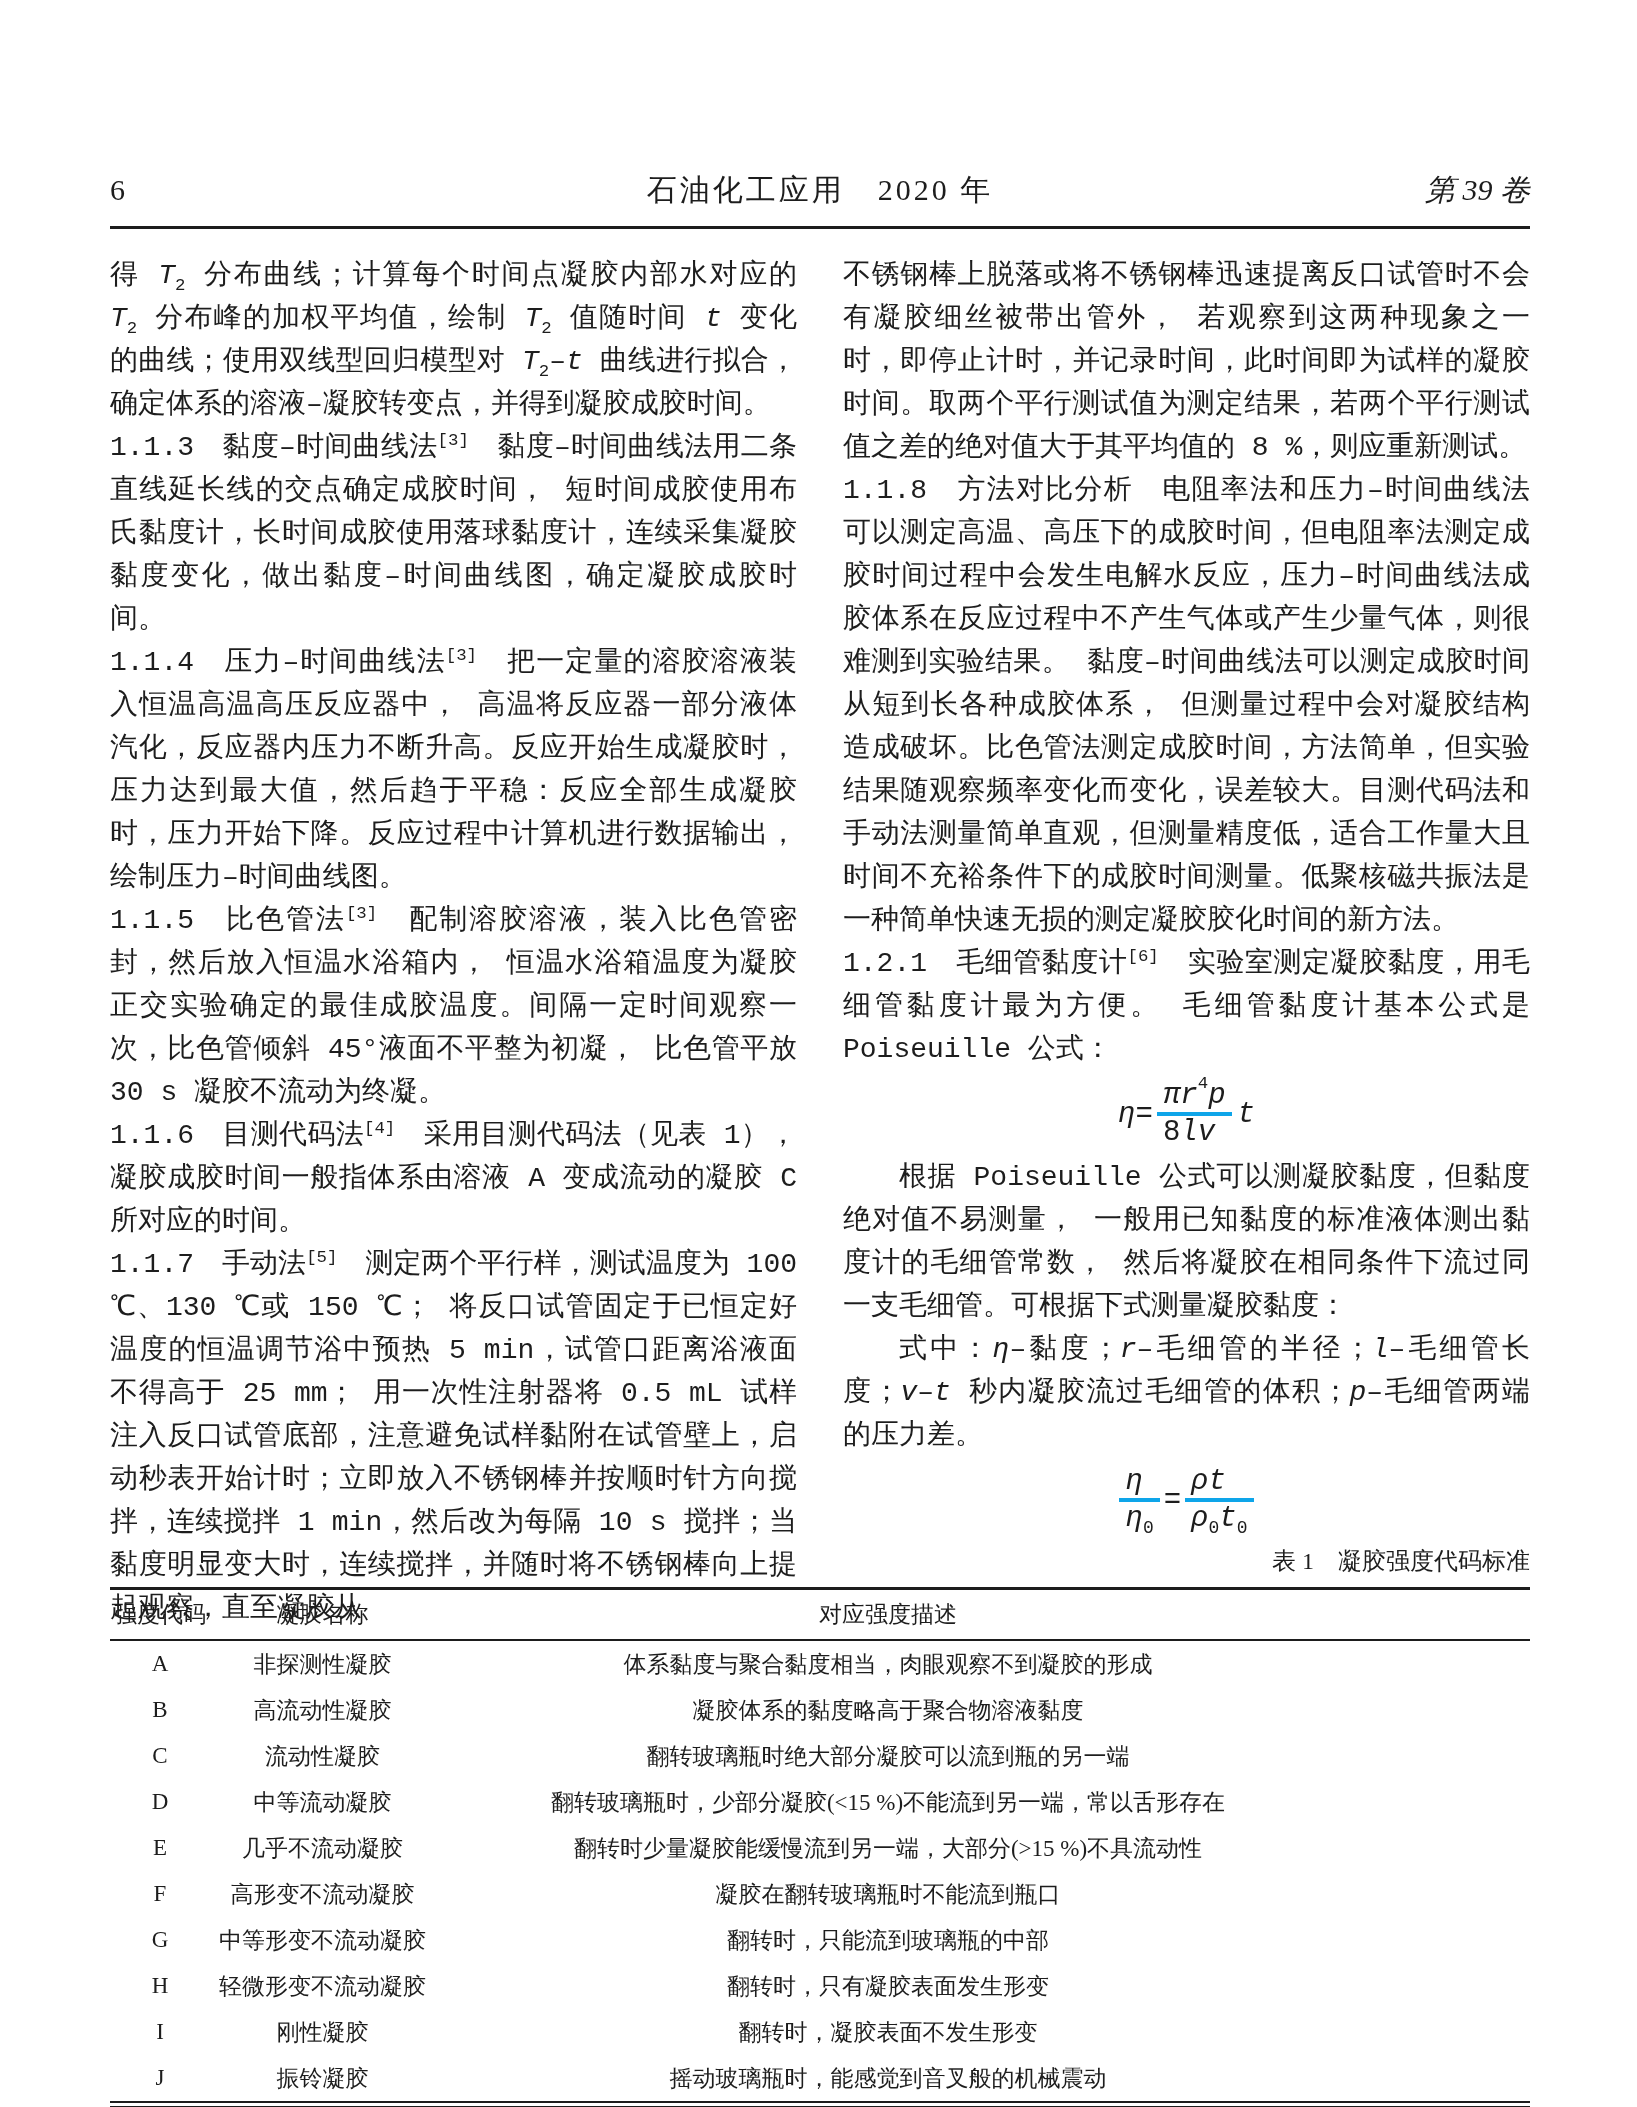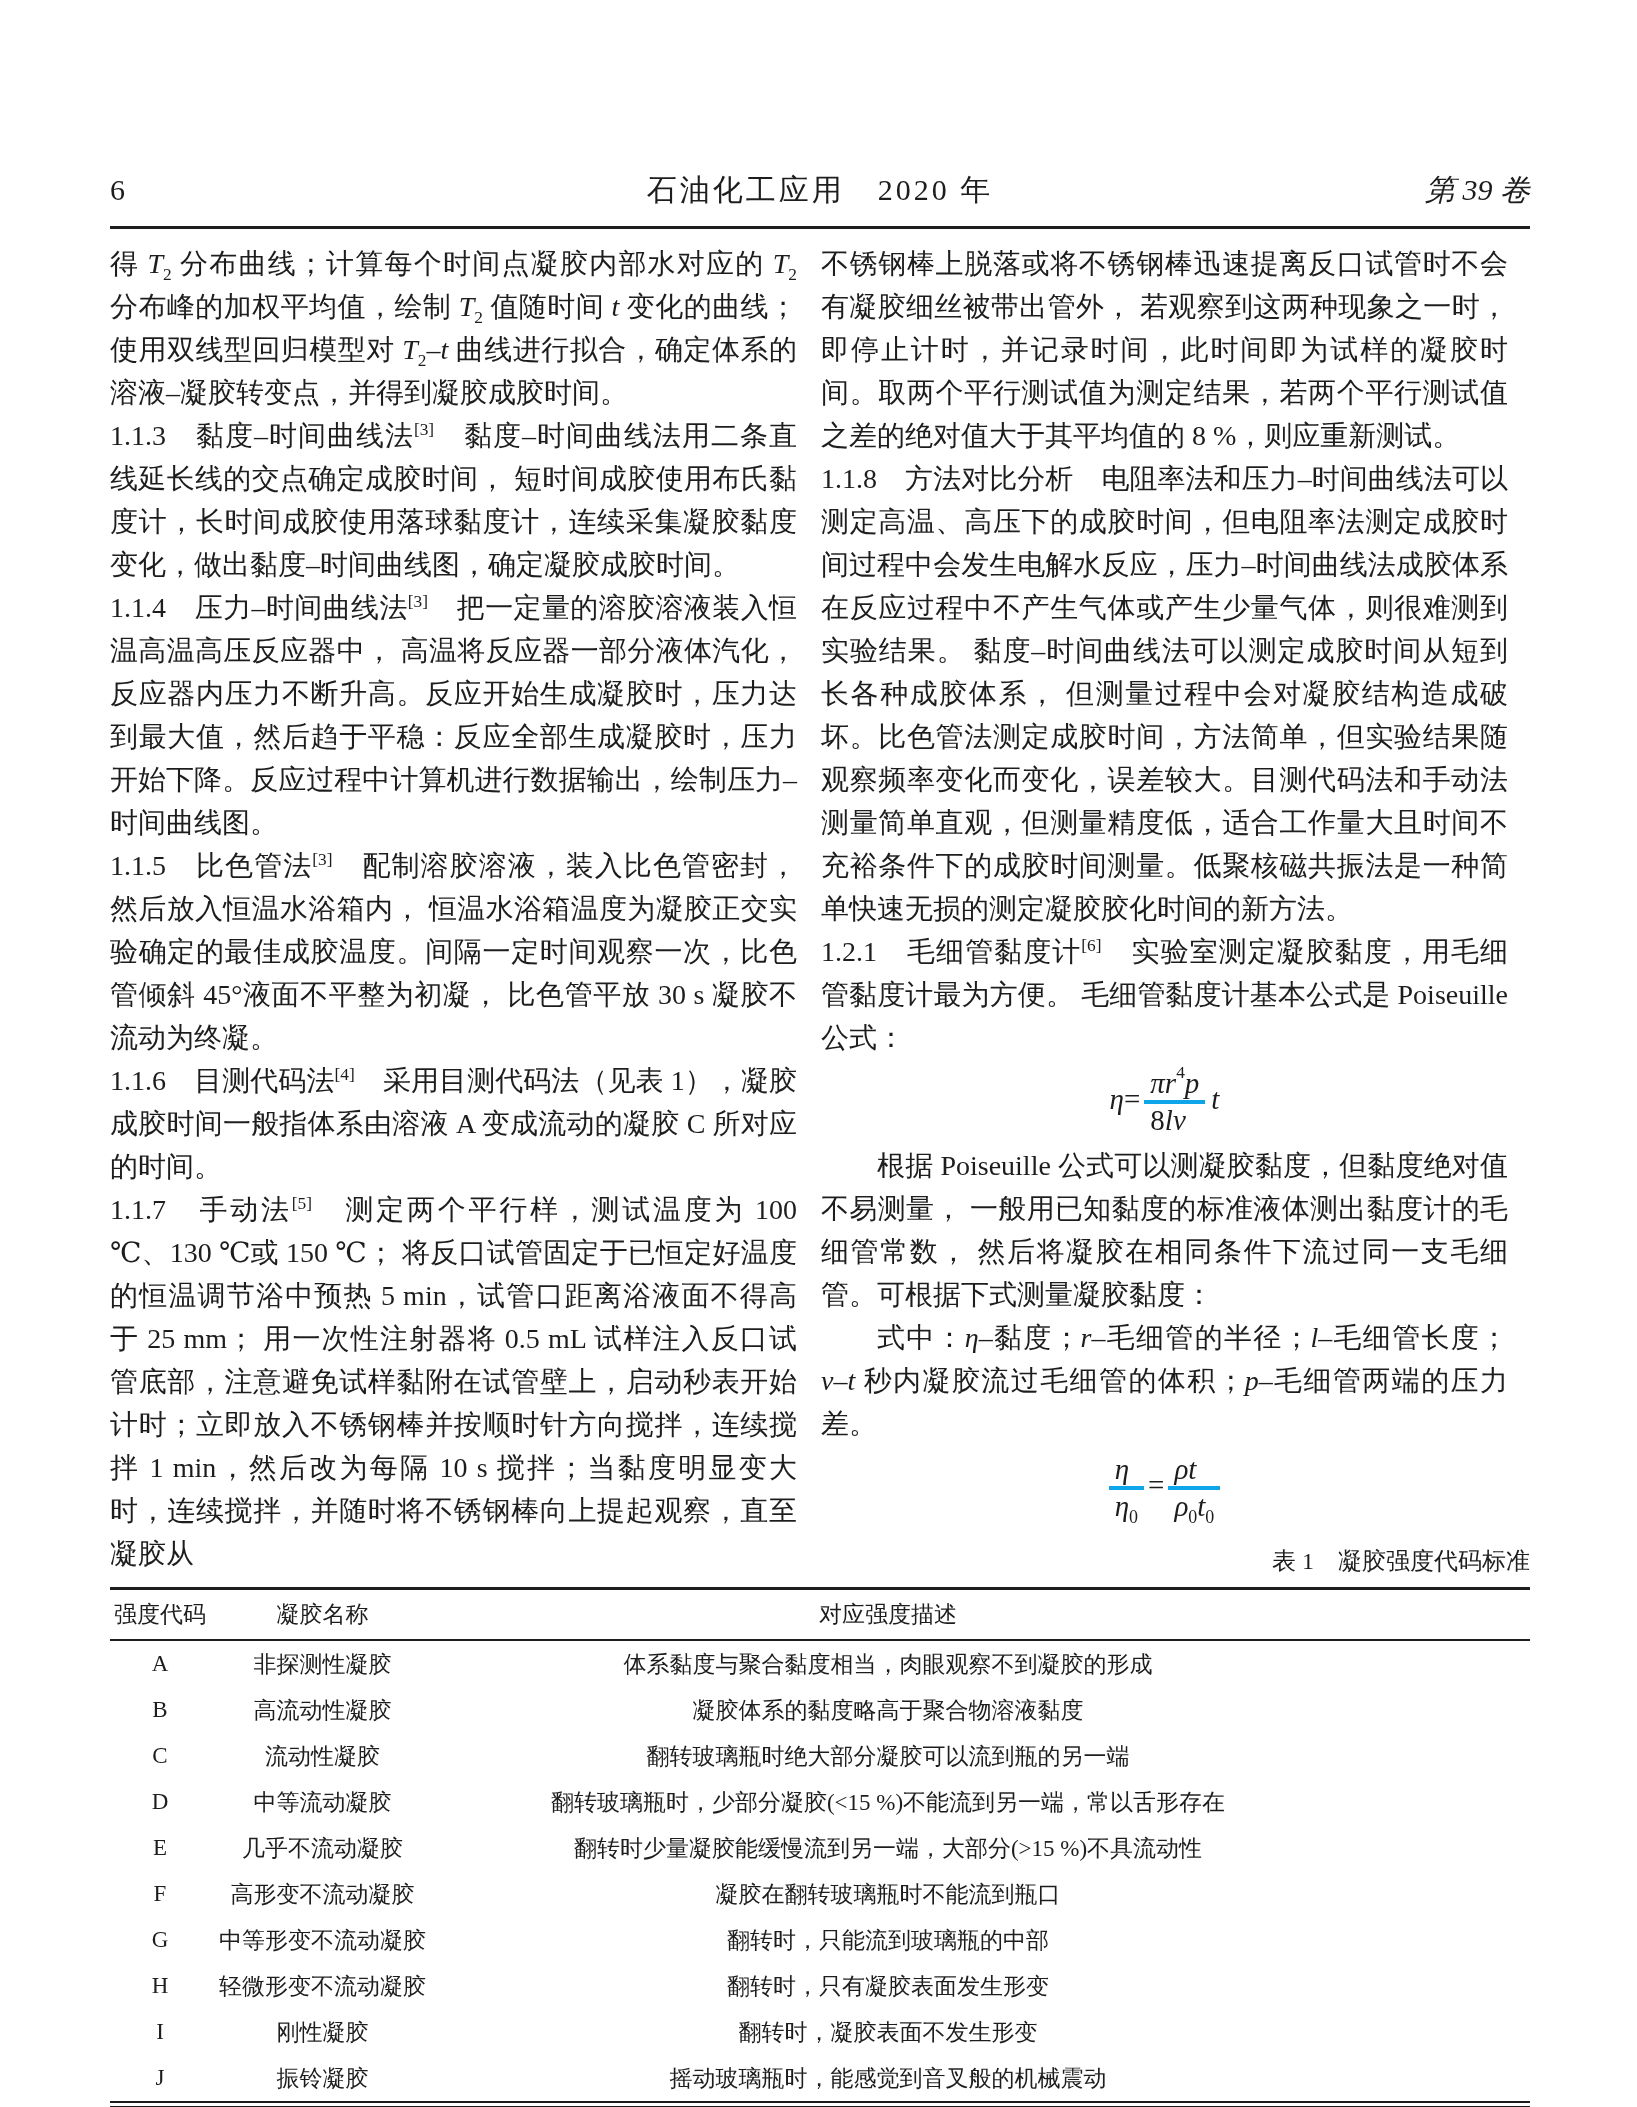--- a/index.html
+++ b/index.html
@@ -11,21 +11,21 @@
   .page{position:relative;width:1637px;height:2107px;overflow:hidden;background:#ffffff;}
 
   
   .page-header{position:absolute;left:110px;top:170px;width:1420px;display:flex;align-items:baseline;font-size:30px;}
   .page-num{width:220px;text-align:left;}
   .journal-title{flex:1;text-align:center;letter-spacing:3px;}
   .volume{width:220px;text-align:right;font-style:italic;}
   .header-rule{position:absolute;left:110px;top:226px;width:1420px;height:3px;background:#1d1d1d;}
 
   
-  .columns{position:absolute;left:110px;top:242px;width:1420px;display:flex;gap:24px;}
+  .columns{position:absolute;left:110px;top:254px;width:1420px;display:flex;gap:46px;font-family:Liberation Mono, monospace;}
   .col{width:687px;font-size:28px;line-height:43px;text-align:justify;text-justify:inter-ideograph;}
   .para{margin:0;}
   .indent{text-indent:2em;}
   sub,sup{font-size:0.62em;line-height:0;}
   i{font-style:italic;}
 
   
   .formula{text-align:center;margin:8px 0 6px;font-size:29px;line-height:1.15;}
   .frac{display:inline-block;vertical-align:middle;text-align:left;margin:0 4px;}
   .frac .num,.frac .den{display:block;padding:0 6px;}

